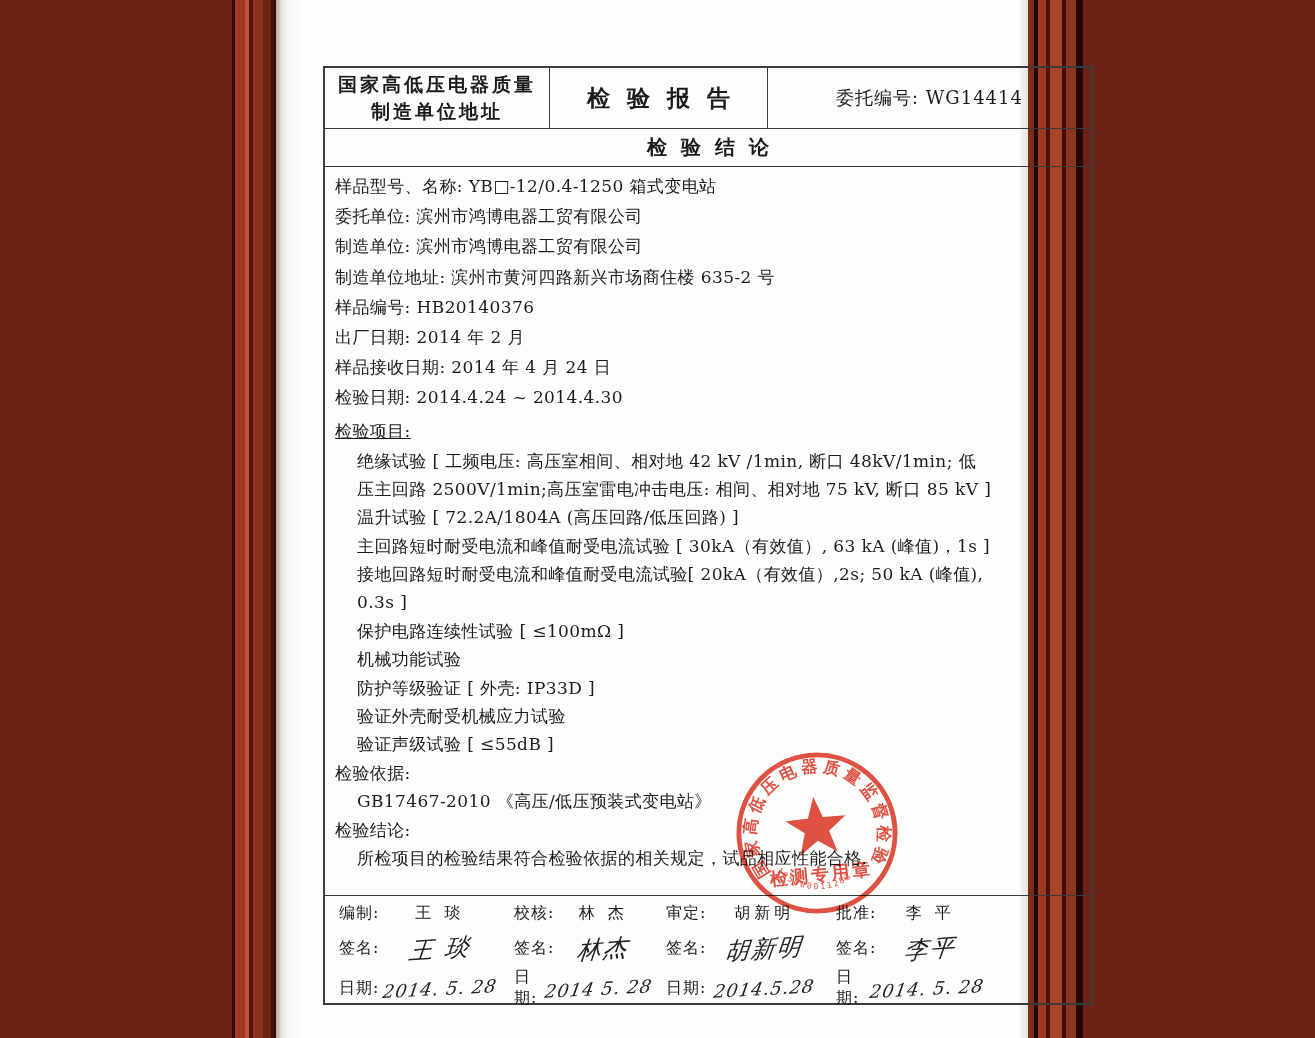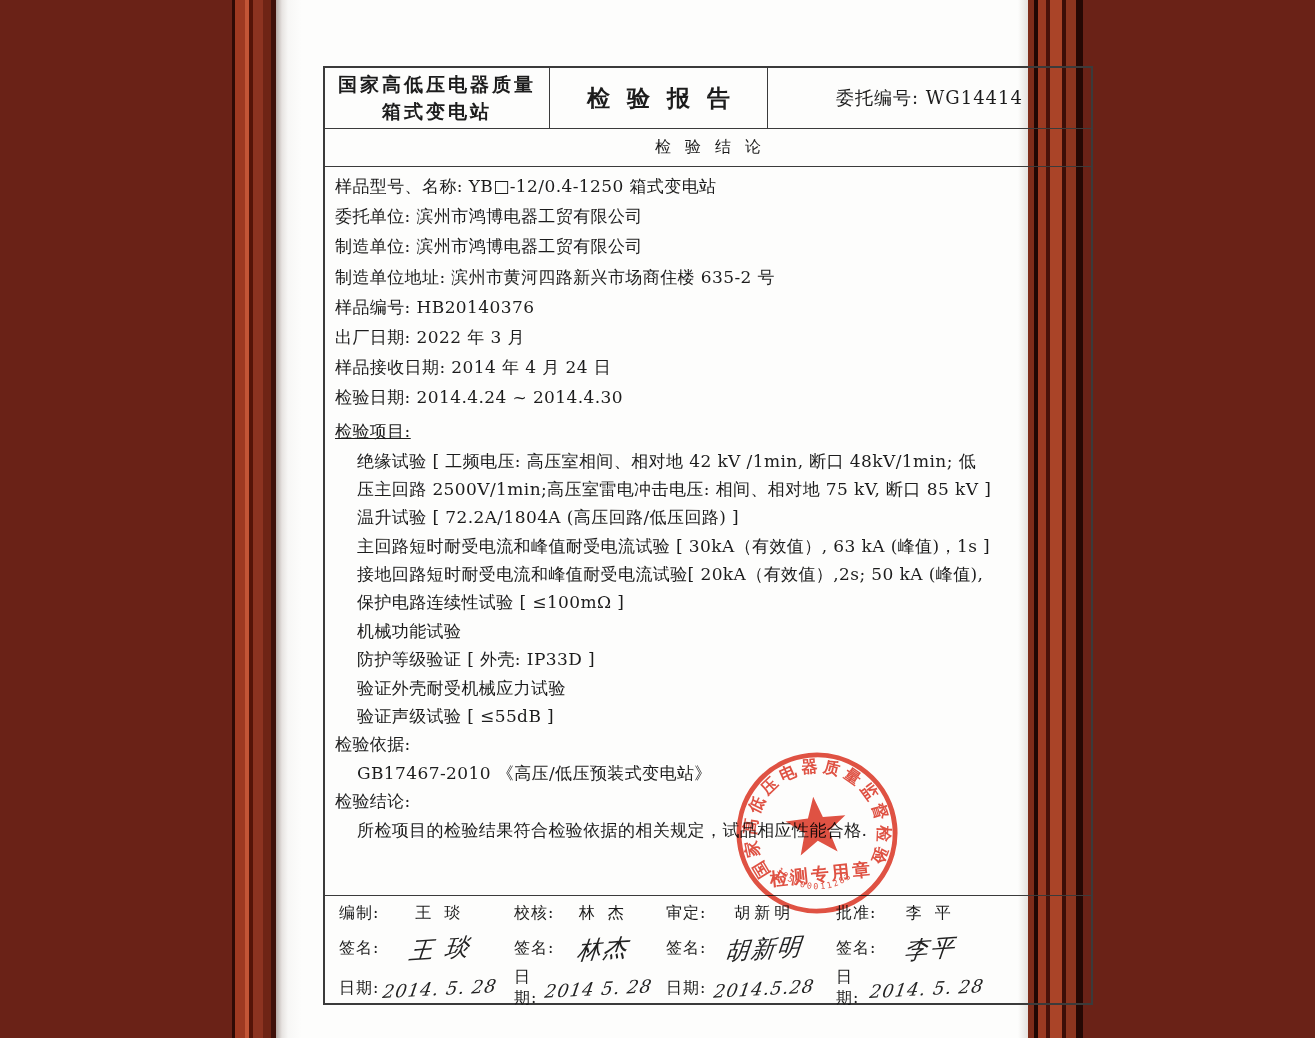--- a/index.html
+++ b/index.html
@@ -37,21 +37,21 @@
   .hdr-org{width:225px;border-right:1.5px solid #3b3b3b;box-sizing:border-box;
     display:flex;flex-direction:column;justify-content:center;align-items:center;
     font-size:19px;font-weight:600;letter-spacing:3px;line-height:27px;}
   .hdr-title{width:218px;border-right:1.5px solid #3b3b3b;box-sizing:border-box;
     display:flex;justify-content:center;align-items:center;
     font-size:23px;font-weight:700;letter-spacing:17px;text-indent:17px;}
   .hdr-no{flex:1;display:flex;justify-content:center;align-items:center;
     font-size:18px;letter-spacing:1px;}
   .subhdr{height:38px;border-bottom:1.5px solid #3b3b3b;box-sizing:border-box;
     display:flex;justify-content:center;align-items:center;
-    font-size:16px;font-weight:400;letter-spacing:14px;text-indent:14px;}
+    font-size:20px;font-weight:700;letter-spacing:14px;text-indent:14px;}
   .bodycell{height:728px;box-sizing:border-box;padding:4px 8px 0 10px;position:relative;}
   .line{white-space:nowrap;letter-spacing:0.4px;}
   .lh30{height:30.2px;line-height:30.2px;}
   .lh34{height:34px;line-height:36px;text-decoration:underline;}
   .lh28{height:28.4px;line-height:28.4px;}
   .ind{padding-left:22px;}
   
   .footer{height:108px;border-top:1.5px solid #3b3b3b;box-sizing:border-box;
     display:grid;grid-template-rows:34px 37px 37px;font-size:16px;}
   .frow{display:grid;grid-template-columns:175px 152px 170px 162px;align-items:center;}
@@ -73,43 +73,44 @@
 <div class="trim trim-left"></div>
 <div class="trim trim-right"></div>
 
 <div class="paper"></div>
 
 <div class="doc">
 
   <div class="hdr">
     <div class="hdr-org">
       <div>国家高低压电器质量</div>
-      <div>箱式变电站</div>
+      <div>制造单位地址</div>
     </div>
     <div class="hdr-title">检验报告</div>
     <div class="hdr-no">委托编号: WG14414</div>
   </div>
 
   <div class="subhdr">检验结论</div>
 
   <div class="bodycell">
     <div class="line lh30">样品型号、名称: YB□-12/0.4-1250    箱式变电站</div>
     <div class="line lh30">委托单位: 滨州市鸿博电器工贸有限公司</div>
     <div class="line lh30">制造单位: 滨州市鸿博电器工贸有限公司</div>
     <div class="line lh30">制造单位地址: 滨州市黄河四路新兴市场商住楼 635-2 号</div>
     <div class="line lh30">样品编号: HB20140376</div>
-    <div class="line lh30">出厂日期: 2022 年 3 月</div>
+    <div class="line lh30">出厂日期: 2014 年 2 月</div>
     <div class="line lh30">样品接收日期: 2014 年 4 月 24 日</div>
     <div class="line lh30">检验日期: 2014.4.24 ~ 2014.4.30</div>
     <div class="line lh34">检验项目:</div>
     <div class="line lh28 ind">绝缘试验 [ 工频电压: 高压室相间、相对地 42 kV /1min, 断口 48kV/1min;  低</div>
     <div class="line lh28 ind">压主回路 2500V/1min;高压室雷电冲击电压: 相间、相对地 75 kV, 断口 85 kV ]</div>
     <div class="line lh28 ind">温升试验 [ 72.2A/1804A (高压回路/低压回路) ]</div>
     <div class="line lh28 ind">主回路短时耐受电流和峰值耐受电流试验 [ 30kA（有效值）, 63 kA (峰值)，1s ]</div>
     <div class="line lh28 ind">接地回路短时耐受电流和峰值耐受电流试验[ 20kA（有效值）,2s; 50 kA (峰值),</div>
+    <div class="line lh28 ind">0.3s ]</div>
     <div class="line lh28 ind">保护电路连续性试验 [ ≤100mΩ ]</div>
     <div class="line lh28 ind">机械功能试验</div>
     <div class="line lh28 ind">防护等级验证 [ 外壳: IP33D ]</div>
     <div class="line lh28 ind">验证外壳耐受机械应力试验</div>
     <div class="line lh28 ind">验证声级试验 [ ≤55dB ]</div>
     <div class="line lh28">检验依据:</div>
     <div class="line lh28 ind">GB17467-2010  《高压/低压预装式变电站》</div>
     <div class="line lh28">检验结论:</div>
     <div class="line lh28 ind">所检项目的检验结果符合检验依据的相关规定，试品相应性能合格.</div>
   </div>

